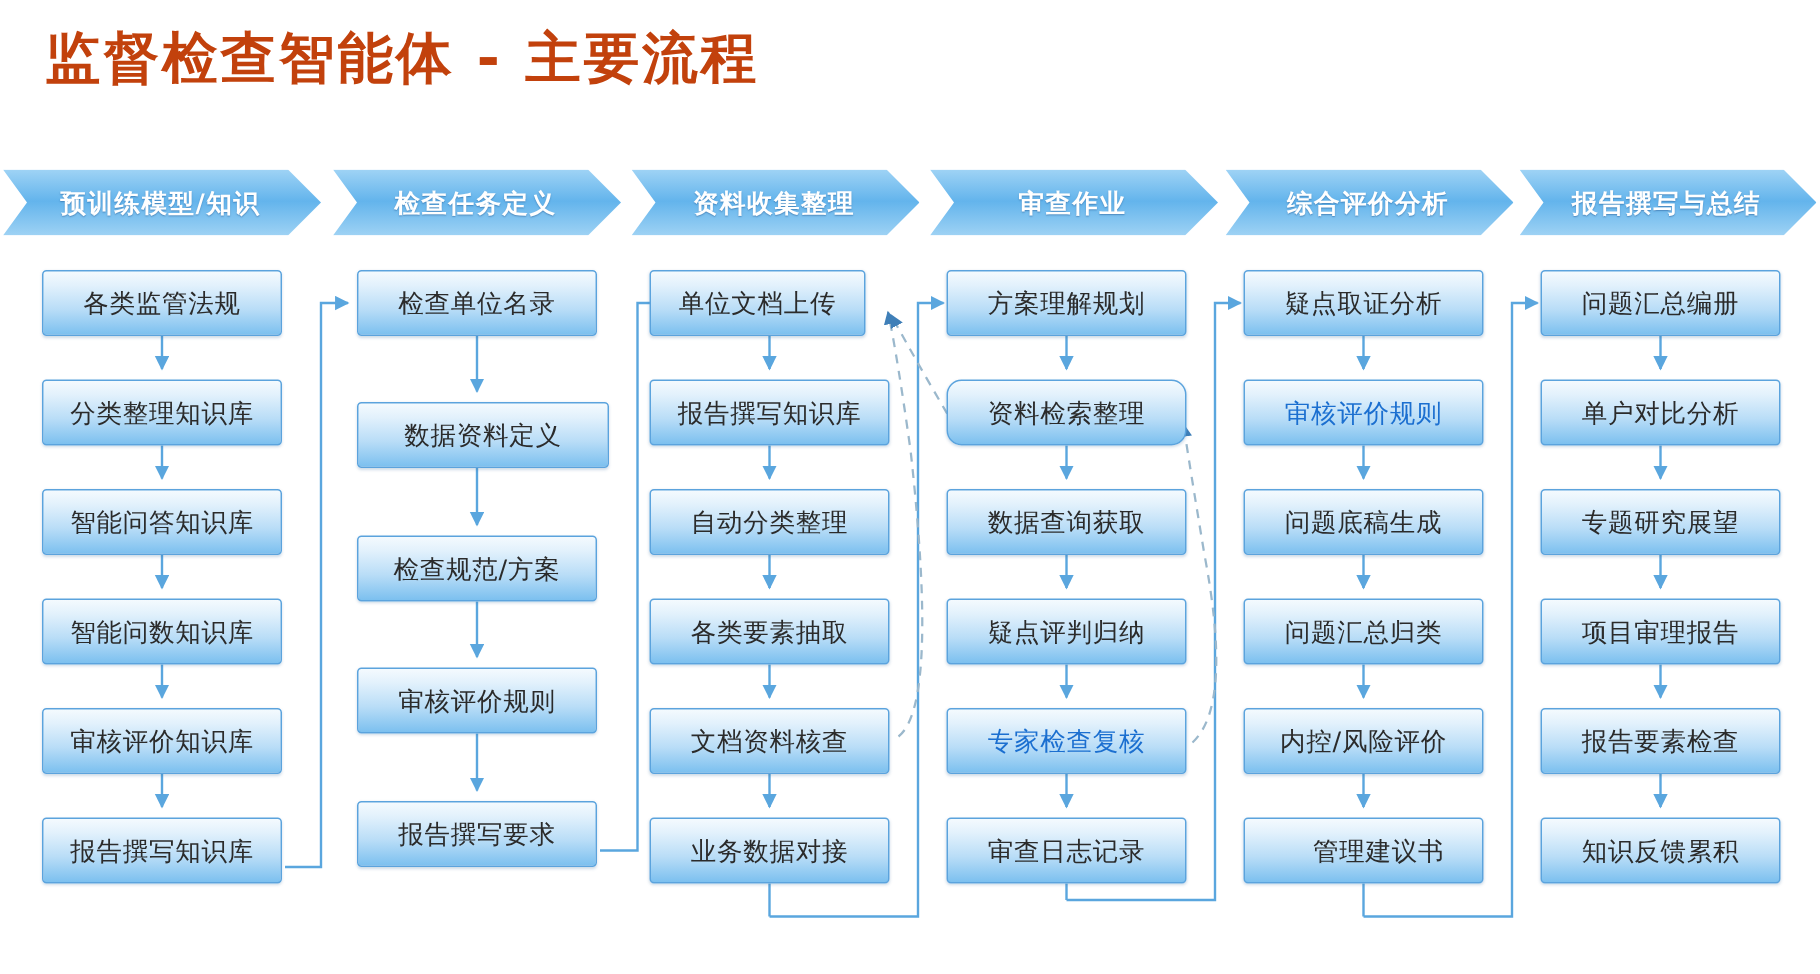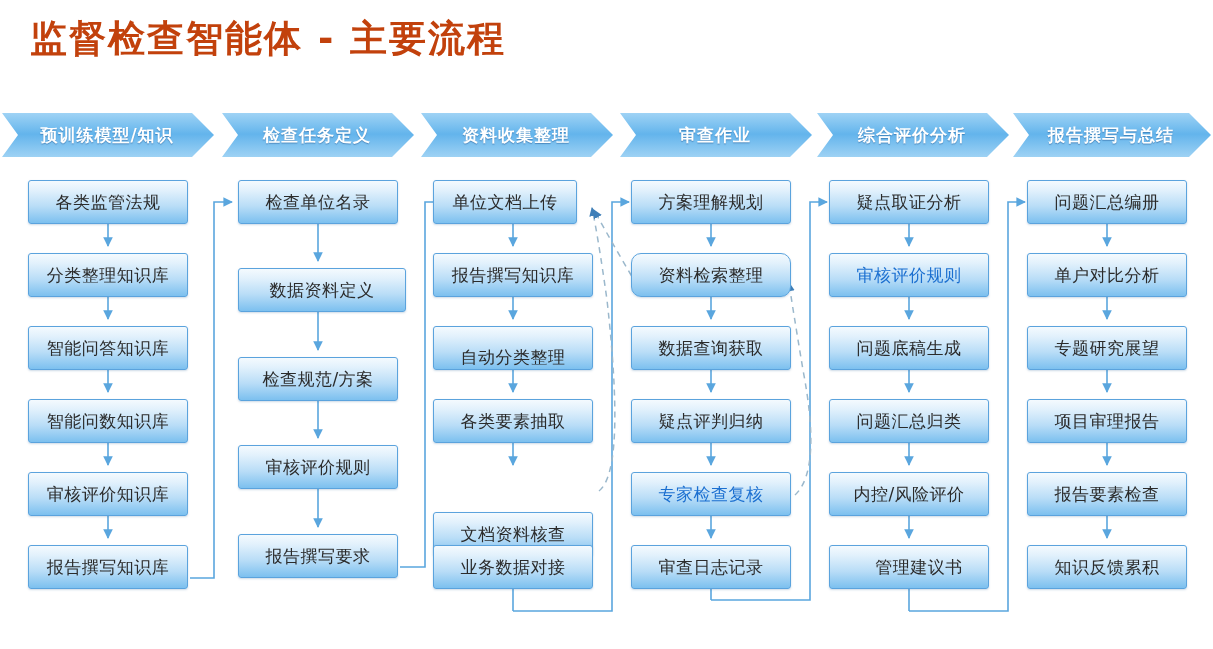--- a/index.html
+++ b/index.html
@@ -202,27 +202,27 @@
 <div class="nodebox" style="left:238px; top:534px; width:160px;">
     <span>报告撰写要求</span>
   </div>
 
 <div class="nodebox" style="left:433px; top:180px; width:144px;">
     <span>单位文档上传</span>
   </div>
 <div class="nodebox" style="left:433px; top:253px; width:160px;">
     <span>报告撰写知识库</span>
   </div>
-<div class="nodebox" style="left:433px; top:326px; width:160px;align-items:flex-end;">
+<div class="nodebox" style="left:433px; top:326px; width:160px;">
     <span>自动分类整理</span>
   </div>
 <div class="nodebox" style="left:433px; top:399px; width:160px;">
     <span>各类要素抽取</span>
   </div>
-<div class="nodebox" style="left:433px; top:472px; width:160px;margin-top:40px;">
+<div class="nodebox" style="left:433px; top:472px; width:160px;">
     <span>文档资料核查</span>
   </div>
 <div class="nodebox" style="left:433px; top:545px; width:160px;">
     <span>业务数据对接</span>
   </div>
 
 <div class="nodebox" style="left:631px; top:180px; width:160px;">
     <span>方案理解规划</span>
   </div>
 <div class="nodebox" style="left:631px; top:253px; width:160px;border-radius:10px;">

